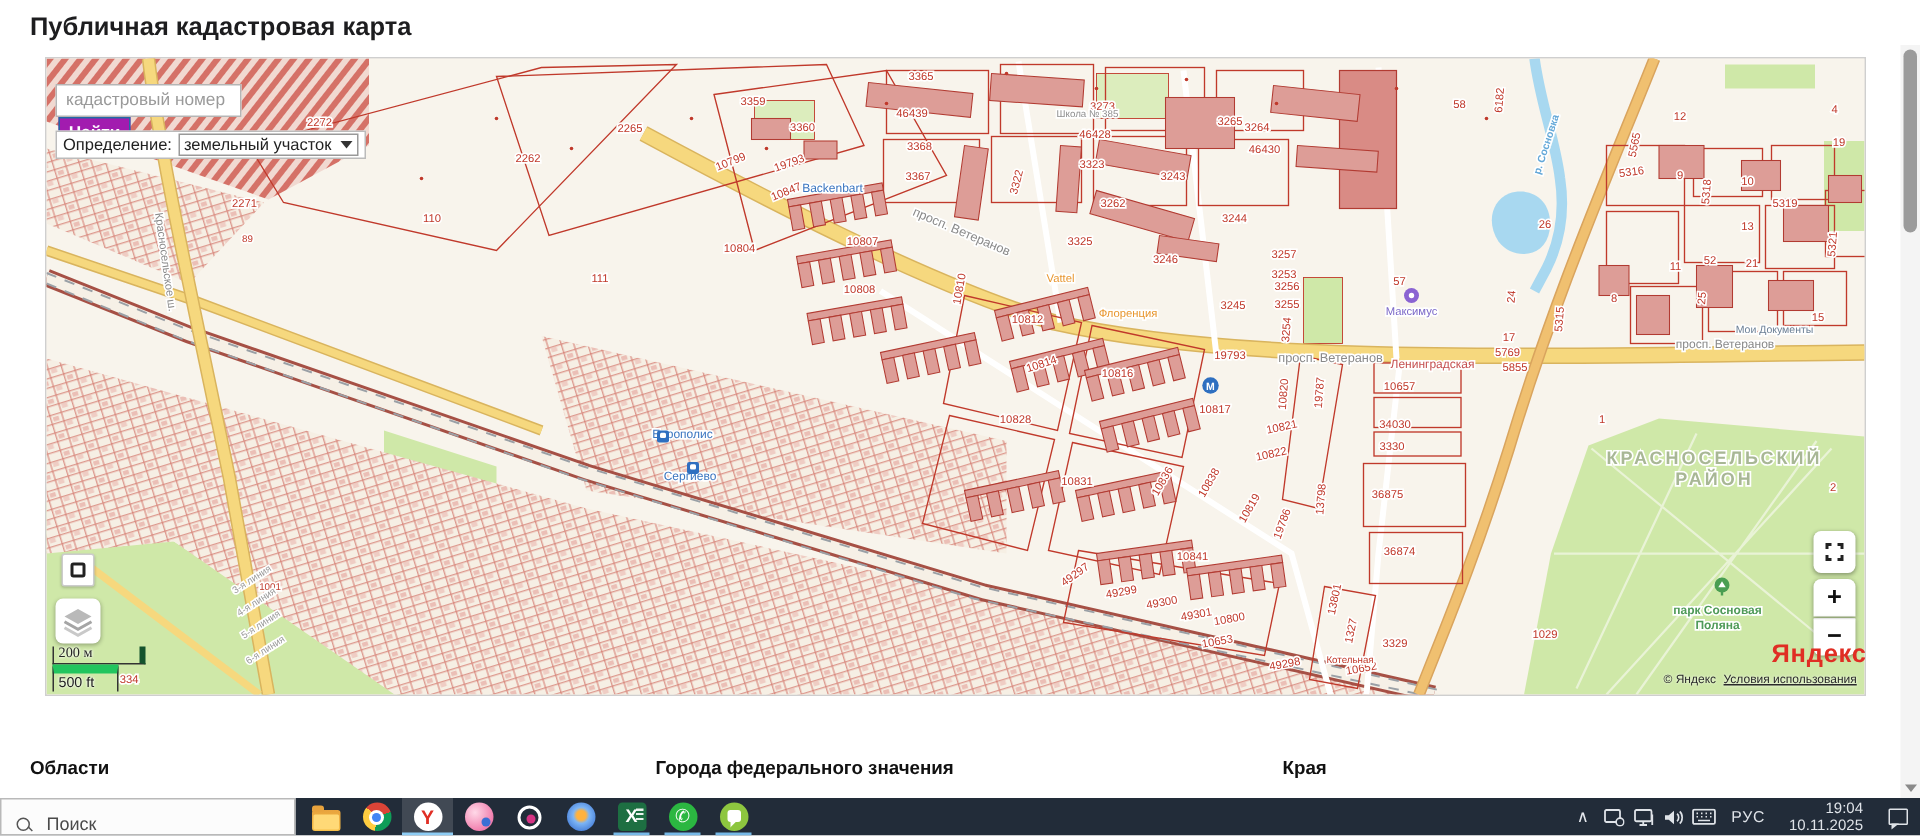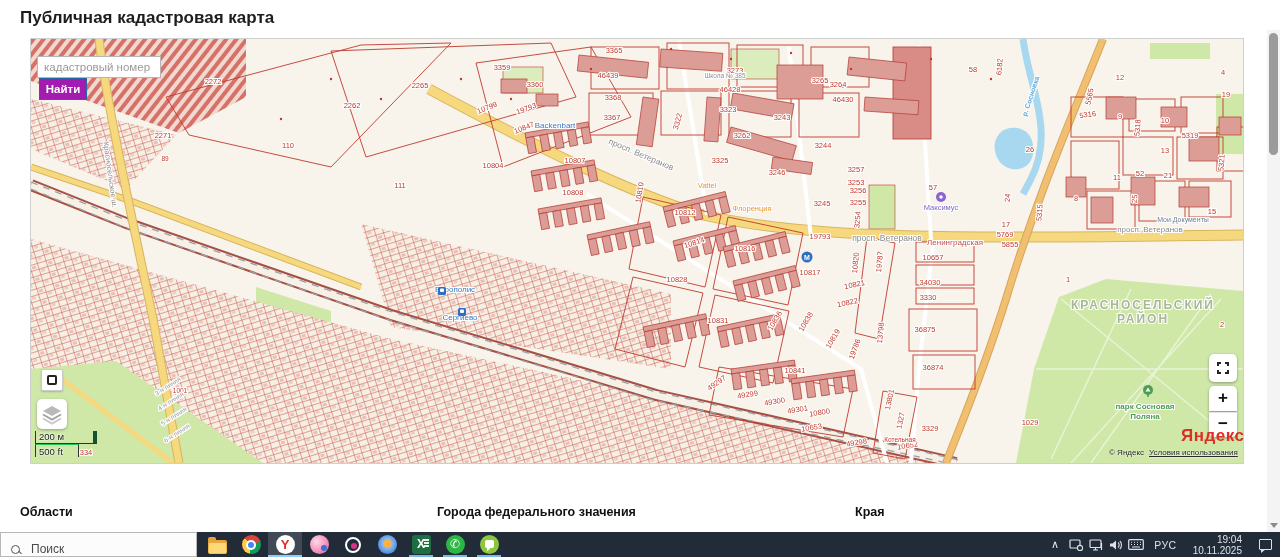--- a/index.html
+++ b/index.html
@@ -32,22 +32,22 @@
     border-top:5px solid #333; margin-left:6px; }
 
   .tool-square { position:absolute; left:10px; top:330px; width:22px; height:22px; background:#fff;
     border:1px solid #ccc; border-radius:2px; cursor:pointer; box-shadow:0 1px 2px rgba(0,0,0,.2); }
   .tool-square .sq { position:absolute; left:5px; top:5px; width:10px; height:10px; border:2.5px solid #222; border-radius:2px; }
   .tool-layers { position:absolute; left:6px; top:360px; width:30px; height:30px; background:#fff;
     border-radius:5px; box-shadow:0 1px 3px rgba(0,0,0,.3); cursor:pointer; }
   .scalebar { position:absolute; left:4px; top:392px; width:66px; font-size:9.5px; color:#222;
     text-shadow:0 0 2px #fff,0 0 2px #fff; }
   .scalebar .m { border-left:1px solid #333; border-bottom:1px solid #333; border-right:4px solid #14532d;
-    padding:0 3px 1px 3px; width:62px; }
-  .scalebar .ft { border-left:1px solid #333; border-right:1px solid #333; border-top:1px solid #22c55e;
+    padding:0 3px 1px 3px; width:62px;font-family:Liberation Serif, serif; }
+  .scalebar .ft { border-left:1px solid #333; border-right:1px solid #333; border-top:6px solid #22c55e;
     padding:1px 3px 0 3px; width:44px; }
 
   .fs-btn,.zoom-btn { position:absolute; width:28px; background:#fff; border-radius:5px;
     box-shadow:0 1px 3px rgba(0,0,0,.35); text-align:center; cursor:pointer; }
   .fs-btn { left:1178px; top:315px; height:28px; }
   .zoom-plus { left:1178px; top:347px; height:25px; font-size:17px; font-weight:700; line-height:24px; color:#111; border-radius:5px 5px 0 0; }
   .zoom-minus { left:1178px; top:373px; height:25px; font-size:17px; font-weight:700; line-height:22px; color:#111; border-radius:0 0 5px 5px; border-top:1px solid #e2e2e2; }
   .ylogo { position:absolute; left:1150px; top:387px; font-size:17px; font-weight:700; color:#e02e24; letter-spacing:.5px; }
   .attribution { position:absolute; left:1078px; top:409px; font-size:8px; color:#2a2a2a; white-space:nowrap;
     text-shadow:0 0 2px #fff; }
@@ -488,20 +488,27 @@
             <circle r="5" fill="#8a63d2"></circle>
             <circle r="1.8" fill="#fff"></circle>
           </g>
         </g>
     </svg>
 
     <div class="search-panel">
       <input type="text" placeholder="кадастровый номер" style="">
       <div class="btn-find">Найти</div>
     </div>
+    <div class="filter-panel">
+      <span>Определение:</span>
+      <div class="filter-select">
+        <span>земельный участок</span>
+        <span class="chev"></span>
+      </div>
+    </div>
 
     <div class="tool-square">
         <div class="sq"></div>
       </div>
     <div class="tool-layers">
       <svg width="30" height="30" viewBox="0 0 30 30">
         <path d="M15 7 L24 12 L15 17 L6 12 Z" fill="#b9b9b9"></path>
         <path d="M6 15.5 L15 20.5 L24 15.5" stroke="#a5a5a5" stroke-width="2" fill="none"></path>
         <path d="M6 19.5 L15 24.5 L24 19.5" stroke="#c9c9c9" stroke-width="2" fill="none"></path>
       </svg>

